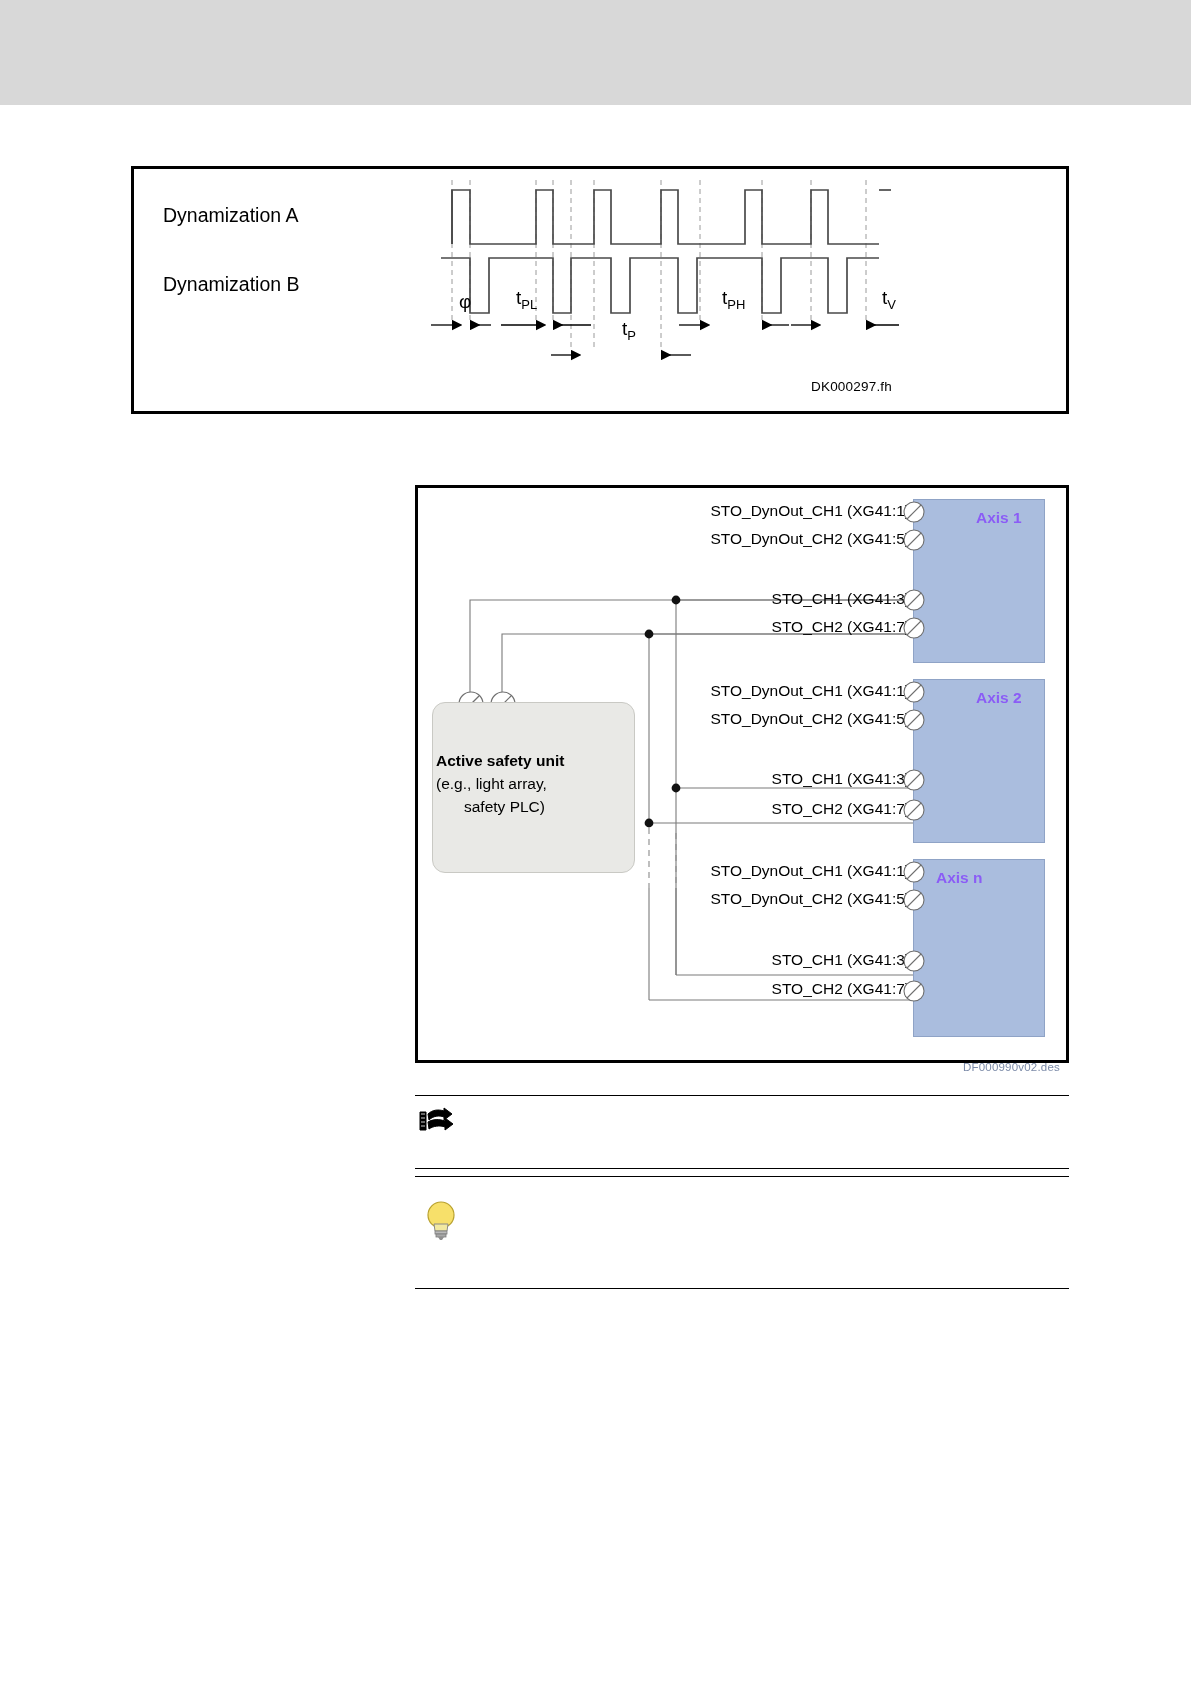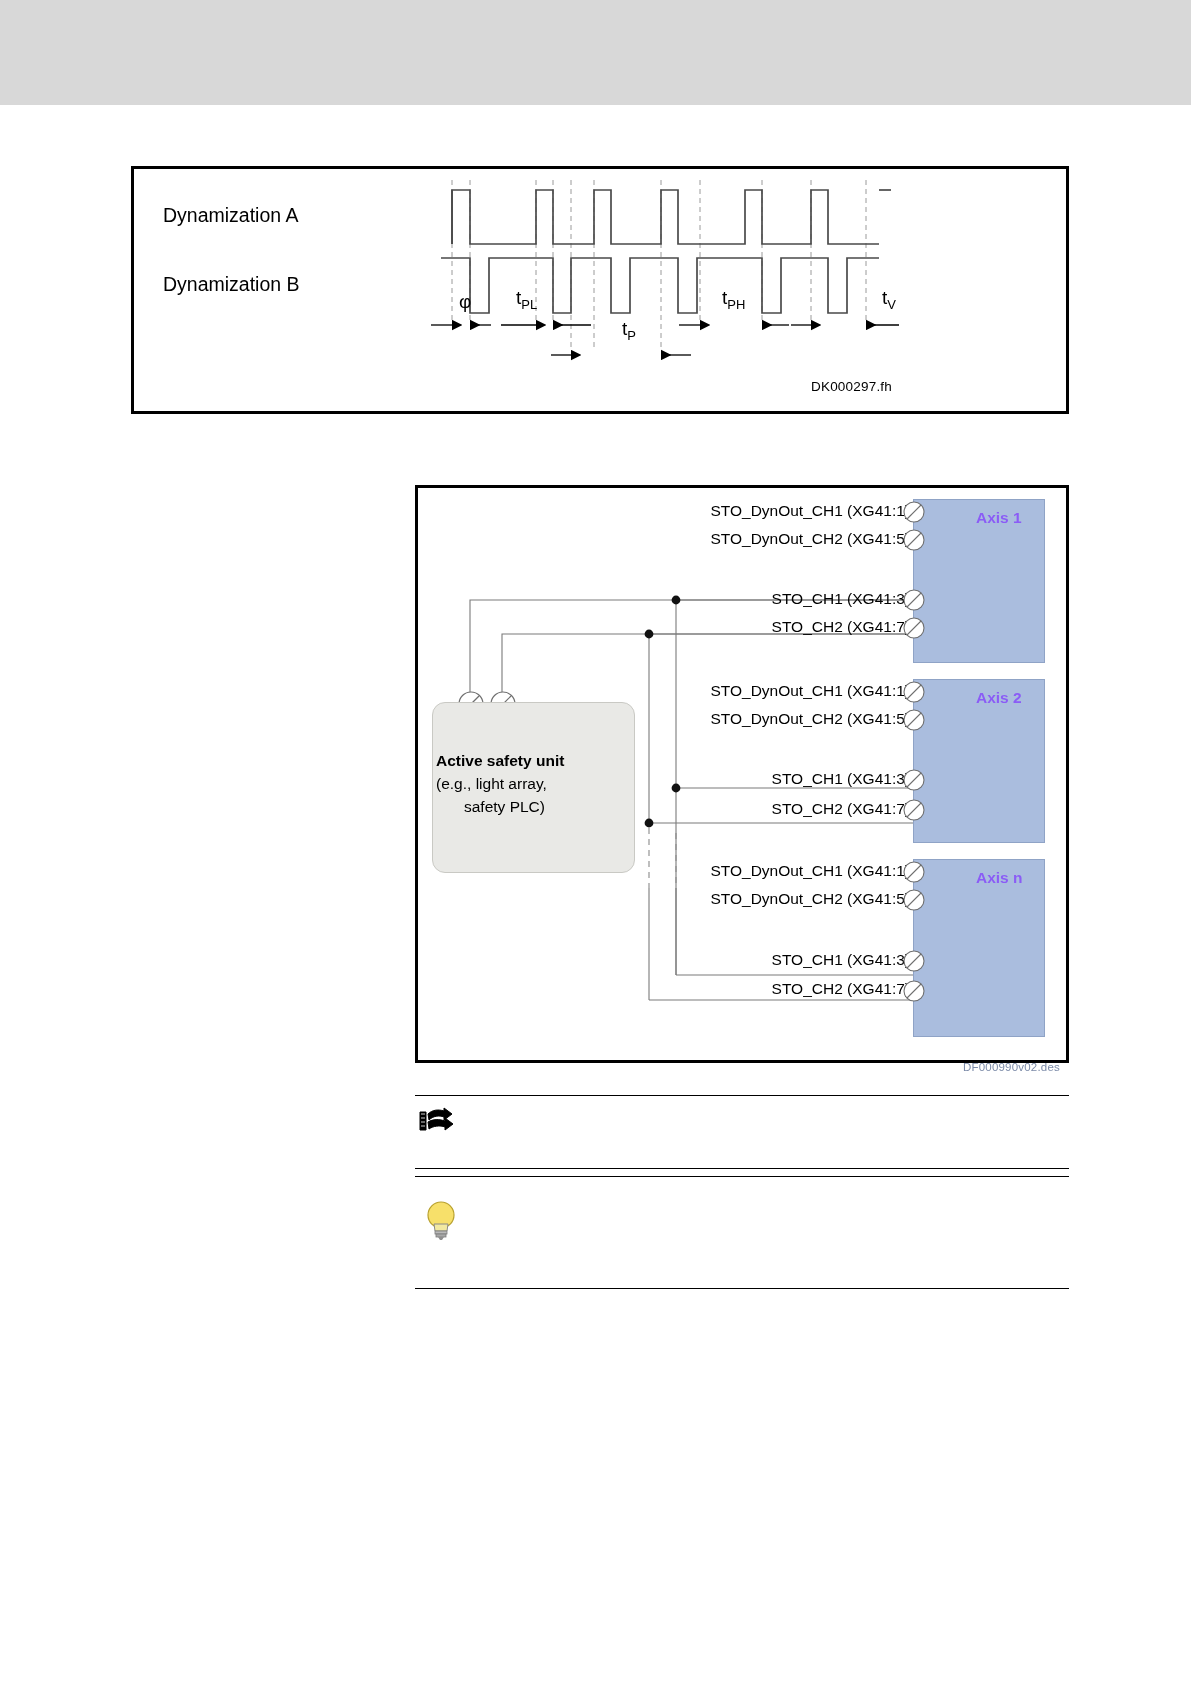--- a/index.html
+++ b/index.html
@@ -215,21 +215,21 @@
   </g>
   <g stroke="#6f6f6f" stroke-width="1.1">
     <line x1="5" y1="21" x2="19" y2="7"></line>
       <line x1="5" y1="49" x2="19" y2="35"></line>
     <line x1="5" y1="109" x2="19" y2="95"></line>
       <line x1="5" y1="139" x2="19" y2="125"></line>
   </g>
 </svg>
 
 <div class="axisbox" style="left:913px;top:859px;width:130px;height:176px;"></div>
-<div class="axistitle nosel" style="left:976px;top:869px;">Axis n</div>
+<div class="axistitle nosel" style="left:936px;top:869px;">Axis n</div>
 <div class="pin-label nosel" style="left:598px;top:862px;width:312px;">STO_DynOut_CH1 (XG41:1)</div>
 <div class="pin-label nosel" style="left:598px;top:890px;width:312px;">STO_DynOut_CH2 (XG41:5)</div>
 <div class="pin-label nosel" style="left:598px;top:951px;width:312px;">STO_CH1 (XG41:3)</div>
 <div class="pin-label nosel" style="left:598px;top:980px;width:312px;">STO_CH2 (XG41:7)</div>
 <svg style="position:absolute;left:902px;top:858px;" width="24" height="178">
   <g stroke="#6f6f6f" stroke-width="1.1" fill="#ffffff">
     <circle cx="12" cy="14" r="10"></circle>
       <circle cx="12" cy="42" r="10"></circle>
     <circle cx="12" cy="103" r="10"></circle>
       <circle cx="12" cy="133" r="10"></circle>

